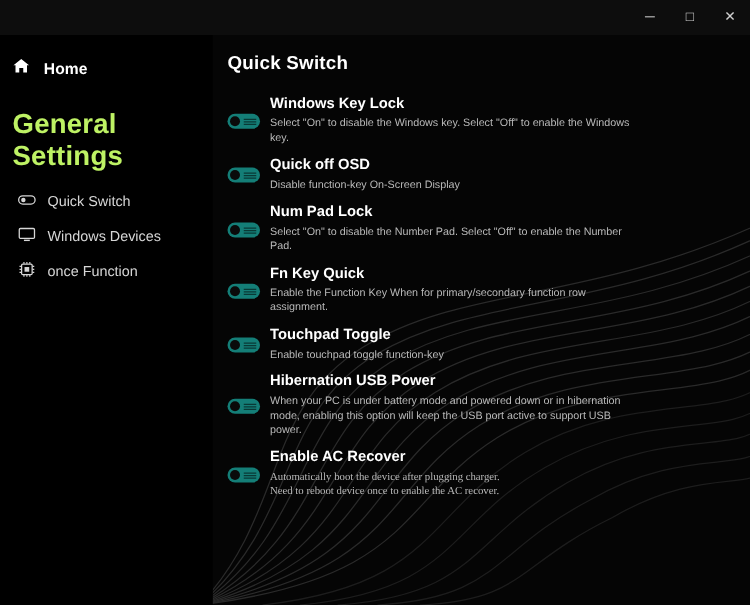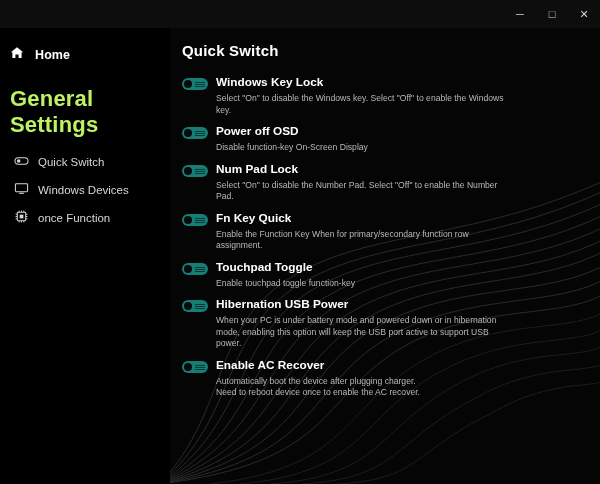--- a/index.html
+++ b/index.html
@@ -91,21 +91,21 @@
   .page-title {
     font-size: 15px;
     font-weight: bold;
     color: #ffffff;
     margin-bottom: 16px;
     letter-spacing: .2px;
   }
 
   .setting {
     display: flex;
-    align-items: flex-start;
+    align-items: center;
     gap: 8px;
     margin-bottom: 8px;
   }
   .toggle {
     flex: 0 0 auto;
     position: relative;
     width: 26px; height: 12px;
     border-radius: 7px;
     background: #147e77;
     margin-top: 3px;
@@ -266,21 +266,21 @@
 
       <div class="setting">
         <div class="toggle">
             <span class="bars">
               <i></i>
               <i></i>
               <i></i>
             </span>
           </div>
         <div class="setting-text">
-          <div class="setting-label">Power off OSD</div>
+          <div class="setting-label">Quick off OSD</div>
           <div class="setting-desc">Disable function-key On-Screen Display</div>
         </div>
       </div>
 
       <div class="setting">
         <div class="toggle">
             <span class="bars">
               <i></i>
               <i></i>
               <i></i>
@@ -337,20 +337,20 @@
       <div class="setting">
         <div class="toggle">
             <span class="bars">
               <i></i>
               <i></i>
               <i></i>
             </span>
           </div>
         <div class="setting-text">
           <div class="setting-label">Enable AC Recover</div>
-          <div class="setting-desc" style="white-space: pre-line;">Automatically boot the device after plugging charger.
+          <div class="setting-desc" style="white-space: pre-line; font-family: Liberation Serif, serif;">Automatically boot the device after plugging charger.
 Need to reboot device once to enable the AC recover.</div>
         </div>
       </div>
 
     </div>
   </div>
 </div>
 
 </body></html>

